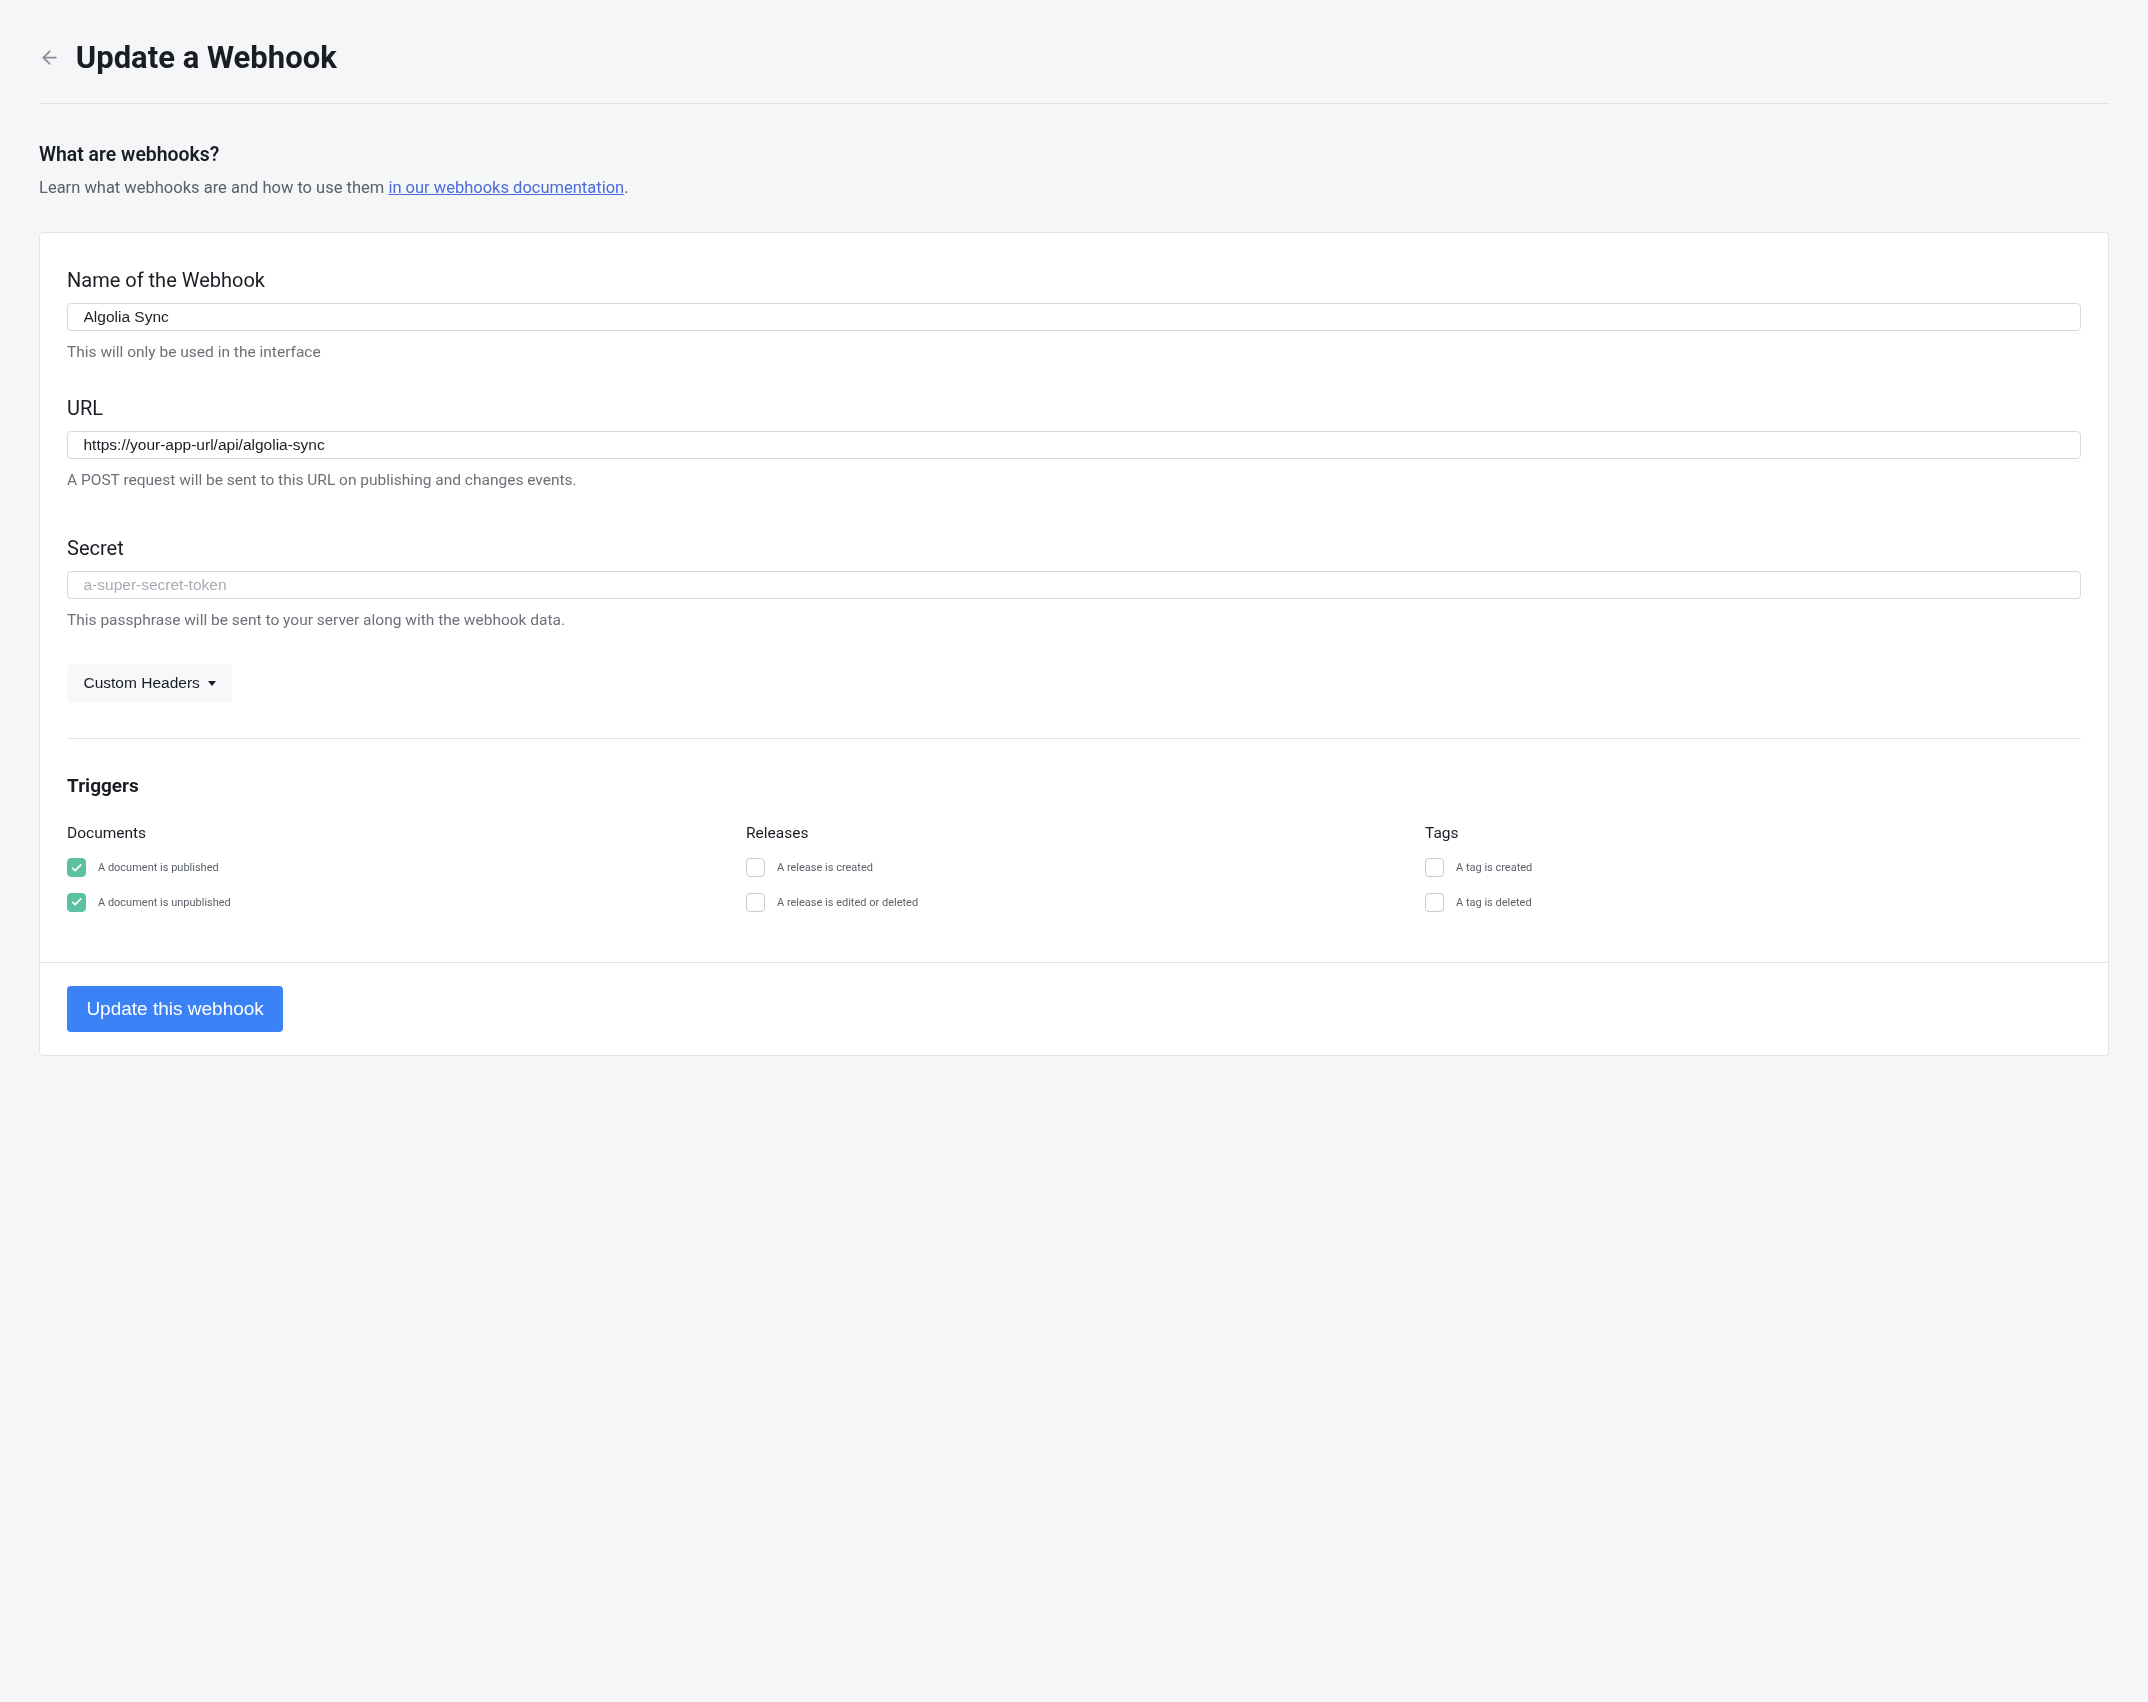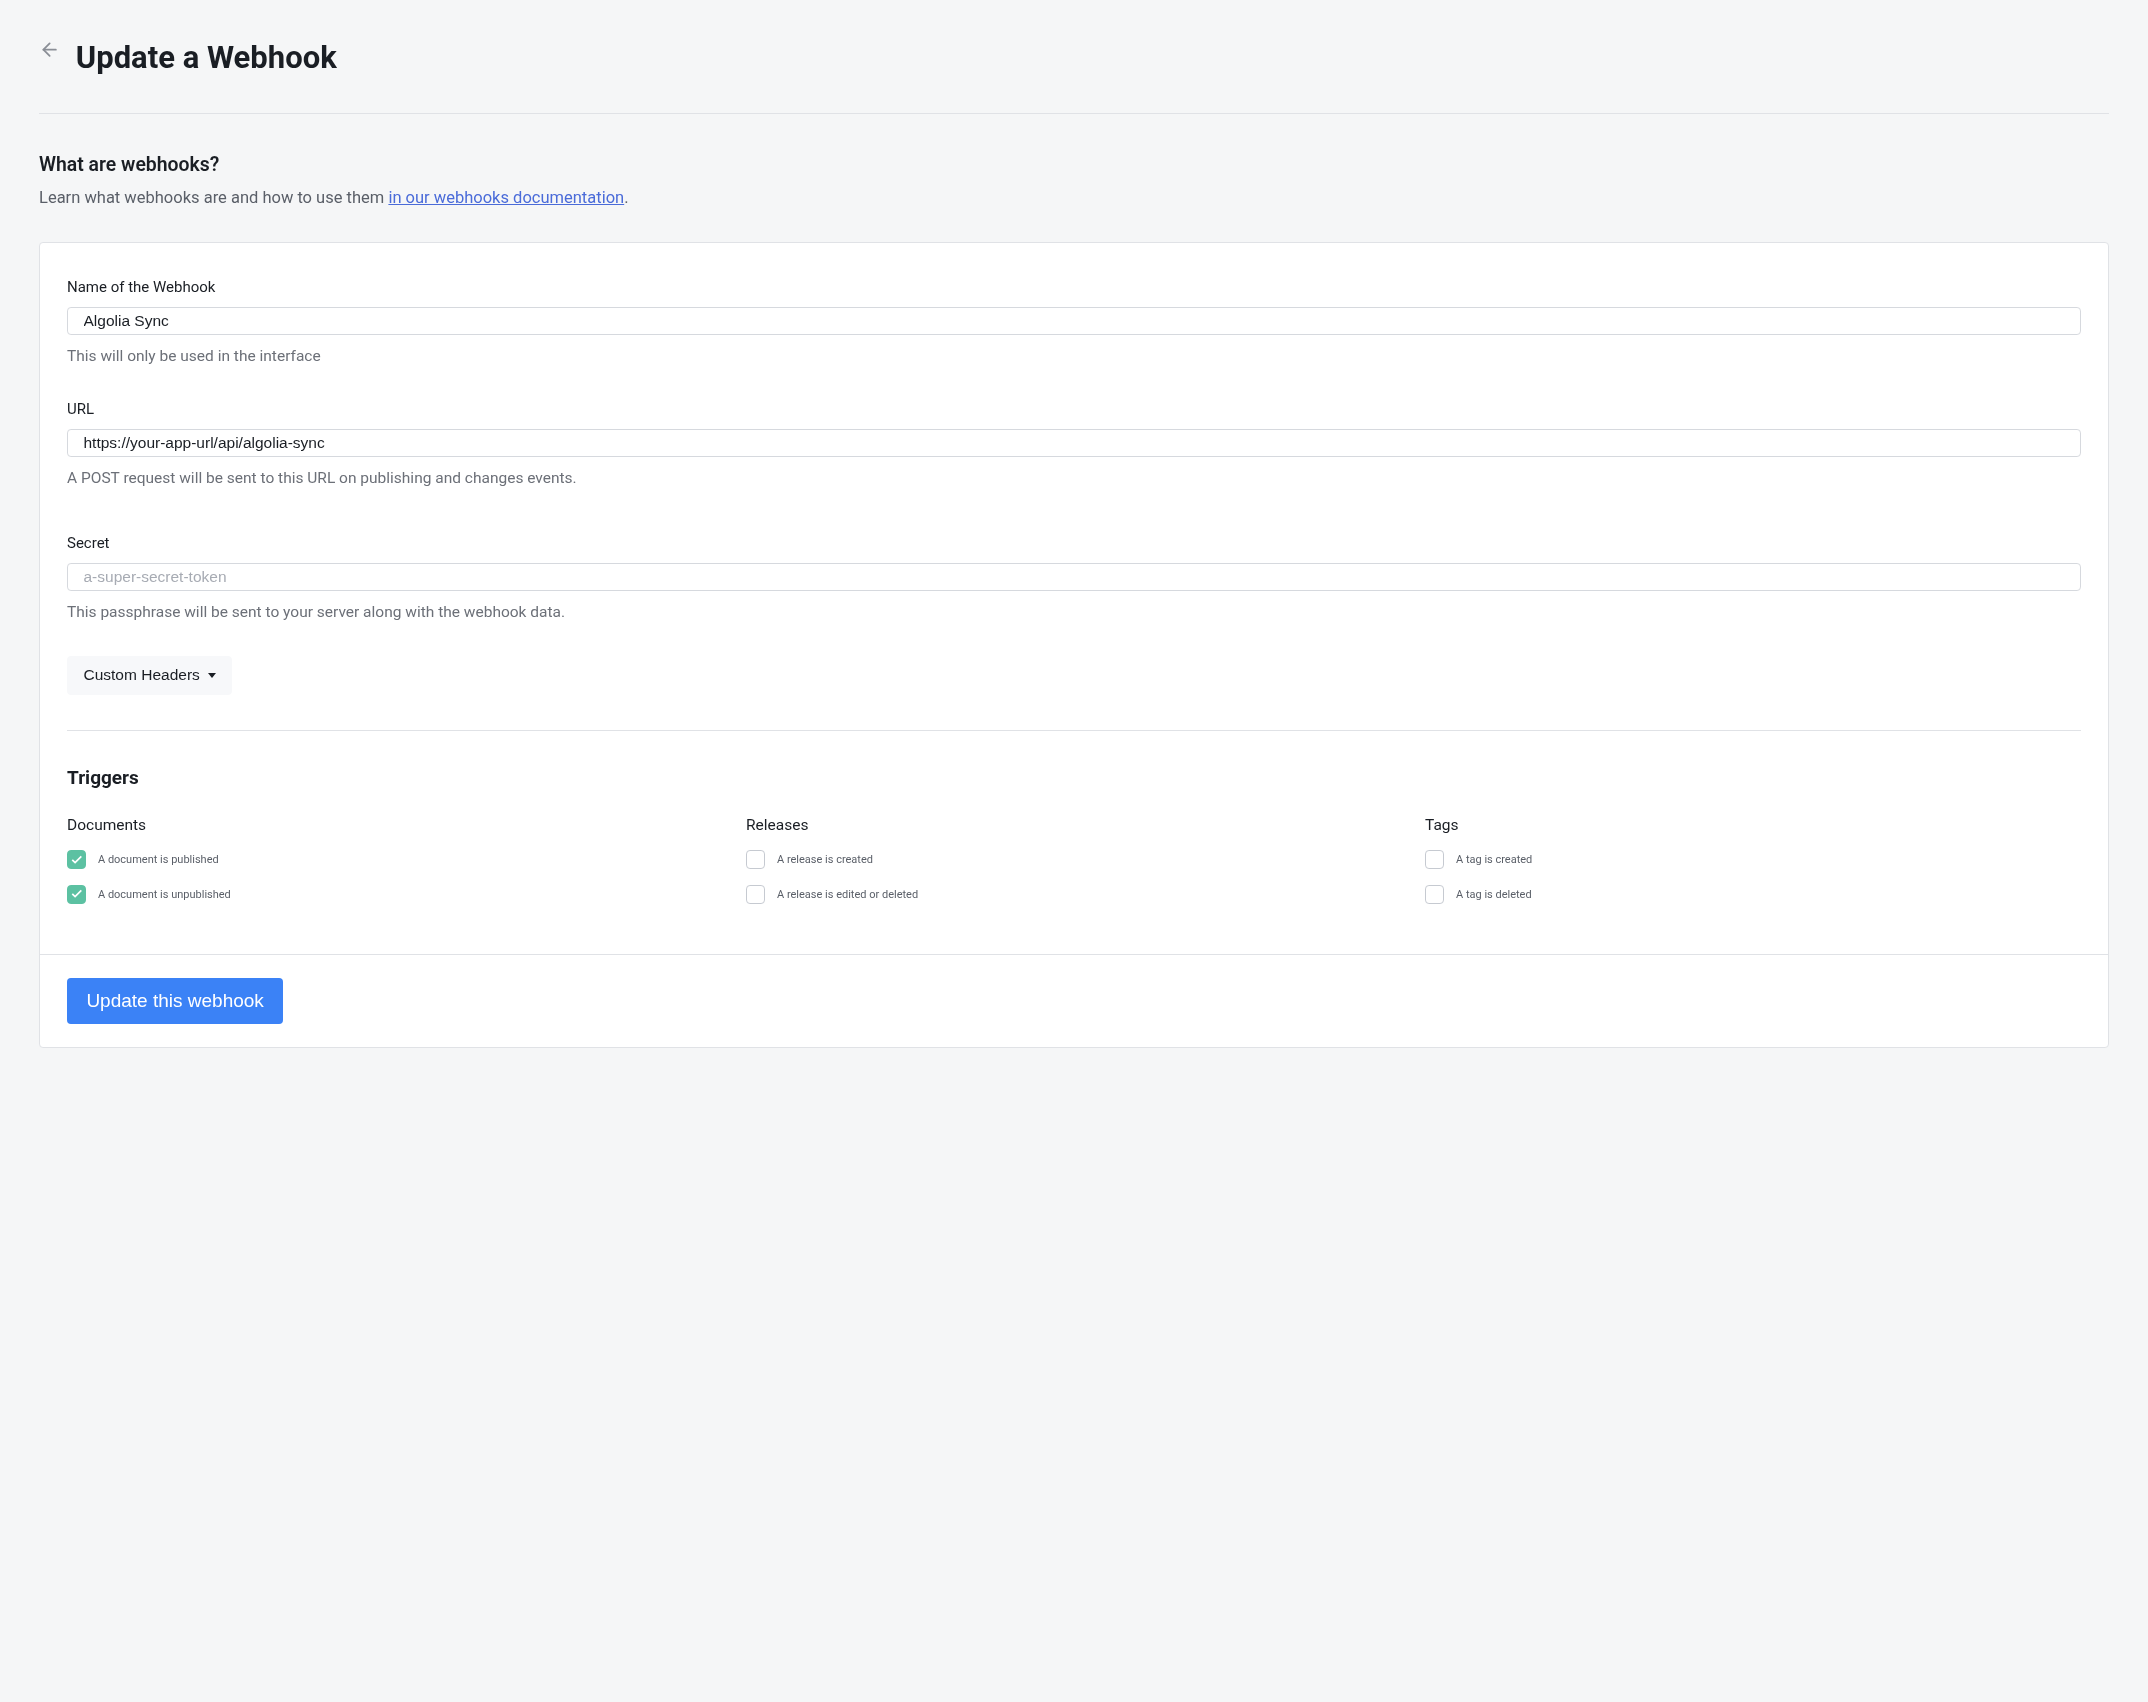--- a/index.html
+++ b/index.html
@@ -8,22 +8,23 @@
       padding: 0;
     }
     body {
       font-family: -apple-system, BlinkMacSystemFont, "Segoe UI", Roboto, Helvetica, Arial, sans-serif;
       background: #f5f6f7;
       color: #1a1e24;
       padding: 39px;
     }
     .page-header {
       display: flex;
+      align-items: center;
       gap: 15.5px;
-      padding-bottom: 37px;
+      padding-bottom: 27px;
       border-bottom: 1px solid #e0e2e6;
       margin-bottom: 39px;
     }
     .back-arrow {
       width: 21.3px;
       height: 21.3px;
       color: #8a8e96;
       cursor: pointer;
       display: flex;
       align-items: center;
@@ -56,21 +57,21 @@
       border-radius: 3.9px;
     }
     .form-body {
       padding: 35px 27px 0 27px;
     }
     .form-group {
       margin-bottom: 35px;
     }
     .form-label {
       display: block;
-      font-size: 15px;
+      font-size: 20px;
       color: #1a1e24;
       margin-bottom: 11.6px;
     }
     .form-input {
       width: 100%;
       height: 28px;
       padding: 0 15.5px;
       font-size: 15.5px;
       border: 1px solid #d6d9de;
       border-radius: 3.9px;

